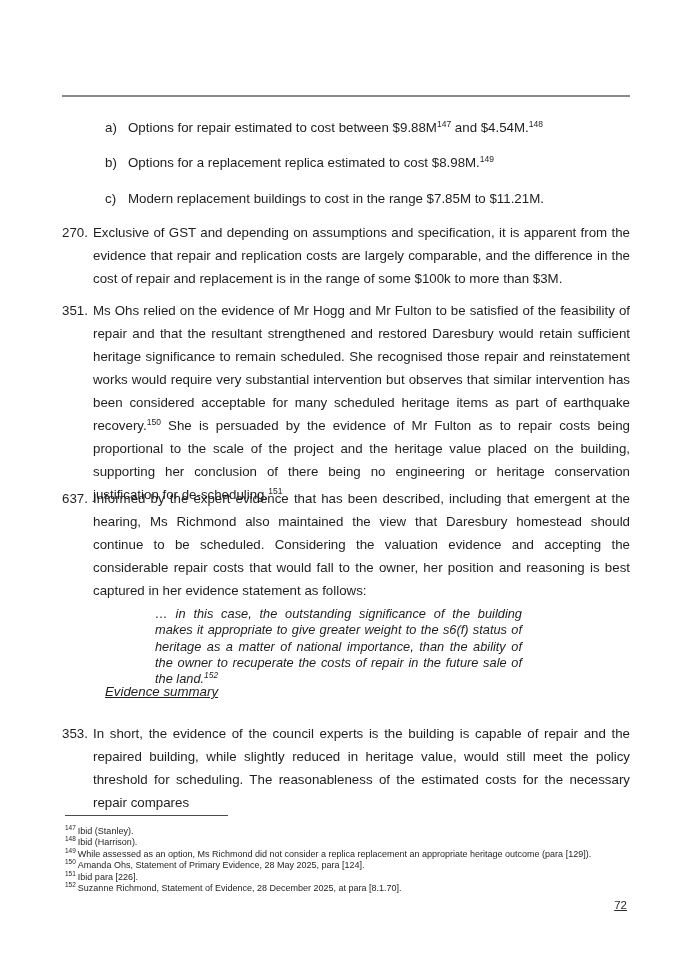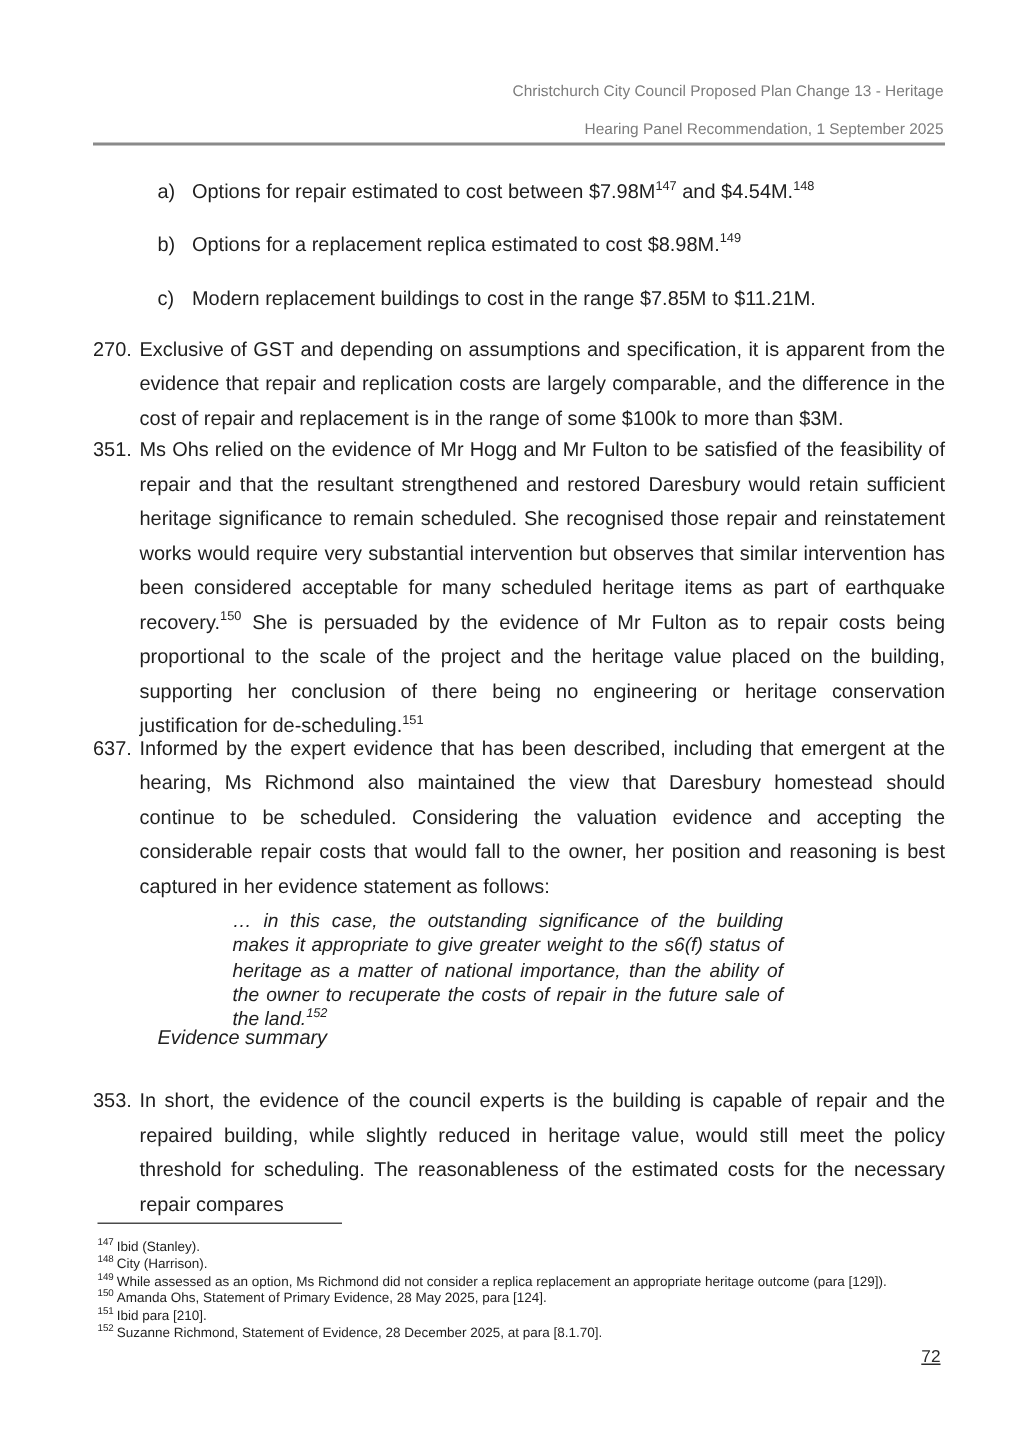--- a/index.html
+++ b/index.html
@@ -24,67 +24,63 @@
   }
   .para .num{position:absolute;left:0;top:0;}
   .para .body{margin-left:31px;text-align:justify;}
   sup{font-size:8.5px;vertical-align:super;line-height:0;}
   .quote{
     position:absolute;left:155px;width:367px;font-size:12.8px;font-style:italic;
     line-height:16.3px;text-align:justify;
   }
   .ev-heading{
     position:absolute;left:105px;font-size:13.3px;font-style:italic;
-    line-height:15px;
+    text-decoration:underline;line-height:15px;
   }
   .fn-rule{
     position:absolute;top:815px;left:65px;width:163px;height:1px;background:#4a4a4a;
   }
   .footnotes{
     position:absolute;top:826px;left:65px;width:566px;font-size:9px;line-height:11.4px;color:#1e1e1e;
   }
   .fn sup{font-size:6.5px;}
   .fn .fntext{margin-left:2px;text-align:right;}
   .page-num{
     position:absolute;top:899px;right:48px;font-size:11.5px;color:#2a2a2a;text-decoration:underline;
   }
 </style>
 </head>
 <body>
 
 <div class="page">
 
-  <div class="header">
-    <div>Christchurch City Council Proposed Plan Change 13 - Heritage</div>
-    <div>Hearing Panel Recommendation, 1 September 2025</div>
-  </div>
 
   <div class="header-rule"></div>
 
   <div class="li" style="top:116px">
     <span class="lab">a)</span>
-    <span class="txt"><span>Options for repair estimated to cost between $7.98M</span><sup>147</sup><span> and $4.54M.</span><sup>148</sup></span>
+    <span class="txt"><span>Options for repair estimated to cost between $9.88M</span><sup>147</sup><span> and $4.54M.</span><sup>148</sup></span>
   </div>
 
   <div class="li" style="top:151px">
     <span class="lab">b)</span>
     <span class="txt"><span>Options for a replacement replica estimated to cost $8.98M.</span><sup>149</sup></span>
   </div>
 
   <div class="li" style="top:187px">
     <span class="lab">c)</span>
     <span class="txt"><span>Modern replacement buildings to cost in the range $7.85M to $11.21M.</span></span>
   </div>
 
   <div class="para" style="top:221px">
     <span class="num">270.</span>
     <div class="body">Exclusive of GST and depending on assumptions and specification, it is apparent from the evidence that repair and replication costs are largely comparable, and the difference in the cost of repair and replacement is in the range of some $100k to more than $3M.</div>
   </div>
 
-  <div class="para" style="top:288px">
+  <div class="para" style="top:299px">
     <span class="num">351.</span>
     <div class="body"><span>Ms Ohs relied on the evidence of Mr Hogg and Mr Fulton to be satisfied of the feasibility of repair and that the resultant strengthened and restored Daresbury would retain sufficient heritage significance to remain scheduled.  She recognised those repair and reinstatement works would require very substantial intervention but observes that similar intervention has been considered acceptable for many scheduled heritage items as part of earthquake recovery.</span><sup>150</sup><span> She is persuaded by the evidence of Mr Fulton as to repair costs being proportional to the scale of the project and the heritage value placed on the building, supporting her conclusion of there being no engineering or heritage conservation justification for de-scheduling.</span><sup>151</sup></div>
   </div>
 
   <div class="para" style="top:487px">
     <span class="num">637.</span>
     <div class="body">Informed by the expert evidence that has been described, including that emergent at the hearing, Ms Richmond also maintained the view that Daresbury homestead should continue to be scheduled.  Considering the valuation evidence and accepting the considerable repair costs that would fall to the owner, her position and reasoning is best captured in her evidence statement as follows:</div>
   </div>
 
   <div class="quote" style="top:606px"><span>… in this case, the outstanding significance of the building makes it appropriate to give greater weight to the s6(f) status of heritage as a matter of national importance, than the ability of the owner to recuperate the costs of repair in the future sale of the land.</span><sup>152</sup></div>
@@ -93,22 +89,22 @@
 
   <div class="para" style="top:722px">
     <span class="num">353.</span>
     <div class="body">In short, the evidence of the council experts is the building is capable of repair and the repaired building, while slightly reduced in heritage value, would still meet the policy threshold for scheduling.  The reasonableness of the estimated costs for the necessary repair compares</div>
   </div>
 
   <div class="fn-rule"></div>
 
   <div class="footnotes">
     <div class="fn"><sup>147</sup><span class="fntext">Ibid (Stanley).</span></div>
-    <div class="fn"><sup>148</sup><span class="fntext">City (Harrison).</span></div>
+    <div class="fn"><sup>148</sup><span class="fntext">Ibid (Harrison).</span></div>
     <div class="fn"><sup>149</sup><span class="fntext">While assessed as an option, Ms Richmond did not consider a replica replacement an appropriate heritage outcome (para [129]).</span></div>
     <div class="fn"><sup>150</sup><span class="fntext">Amanda Ohs, Statement of Primary Evidence, 28 May 2025, para [124].</span></div>
-    <div class="fn"><sup>151</sup><span class="fntext">Ibid para [210].</span></div>
+    <div class="fn"><sup>151</sup><span class="fntext">Ibid para [226].</span></div>
     <div class="fn"><sup>152</sup><span class="fntext">Suzanne Richmond, Statement of Evidence, 28 December 2025, at para [8.1.70].</span></div>
   </div>
 
   <div class="page-num">72</div>
 
 </div>
 
 </body></html>

